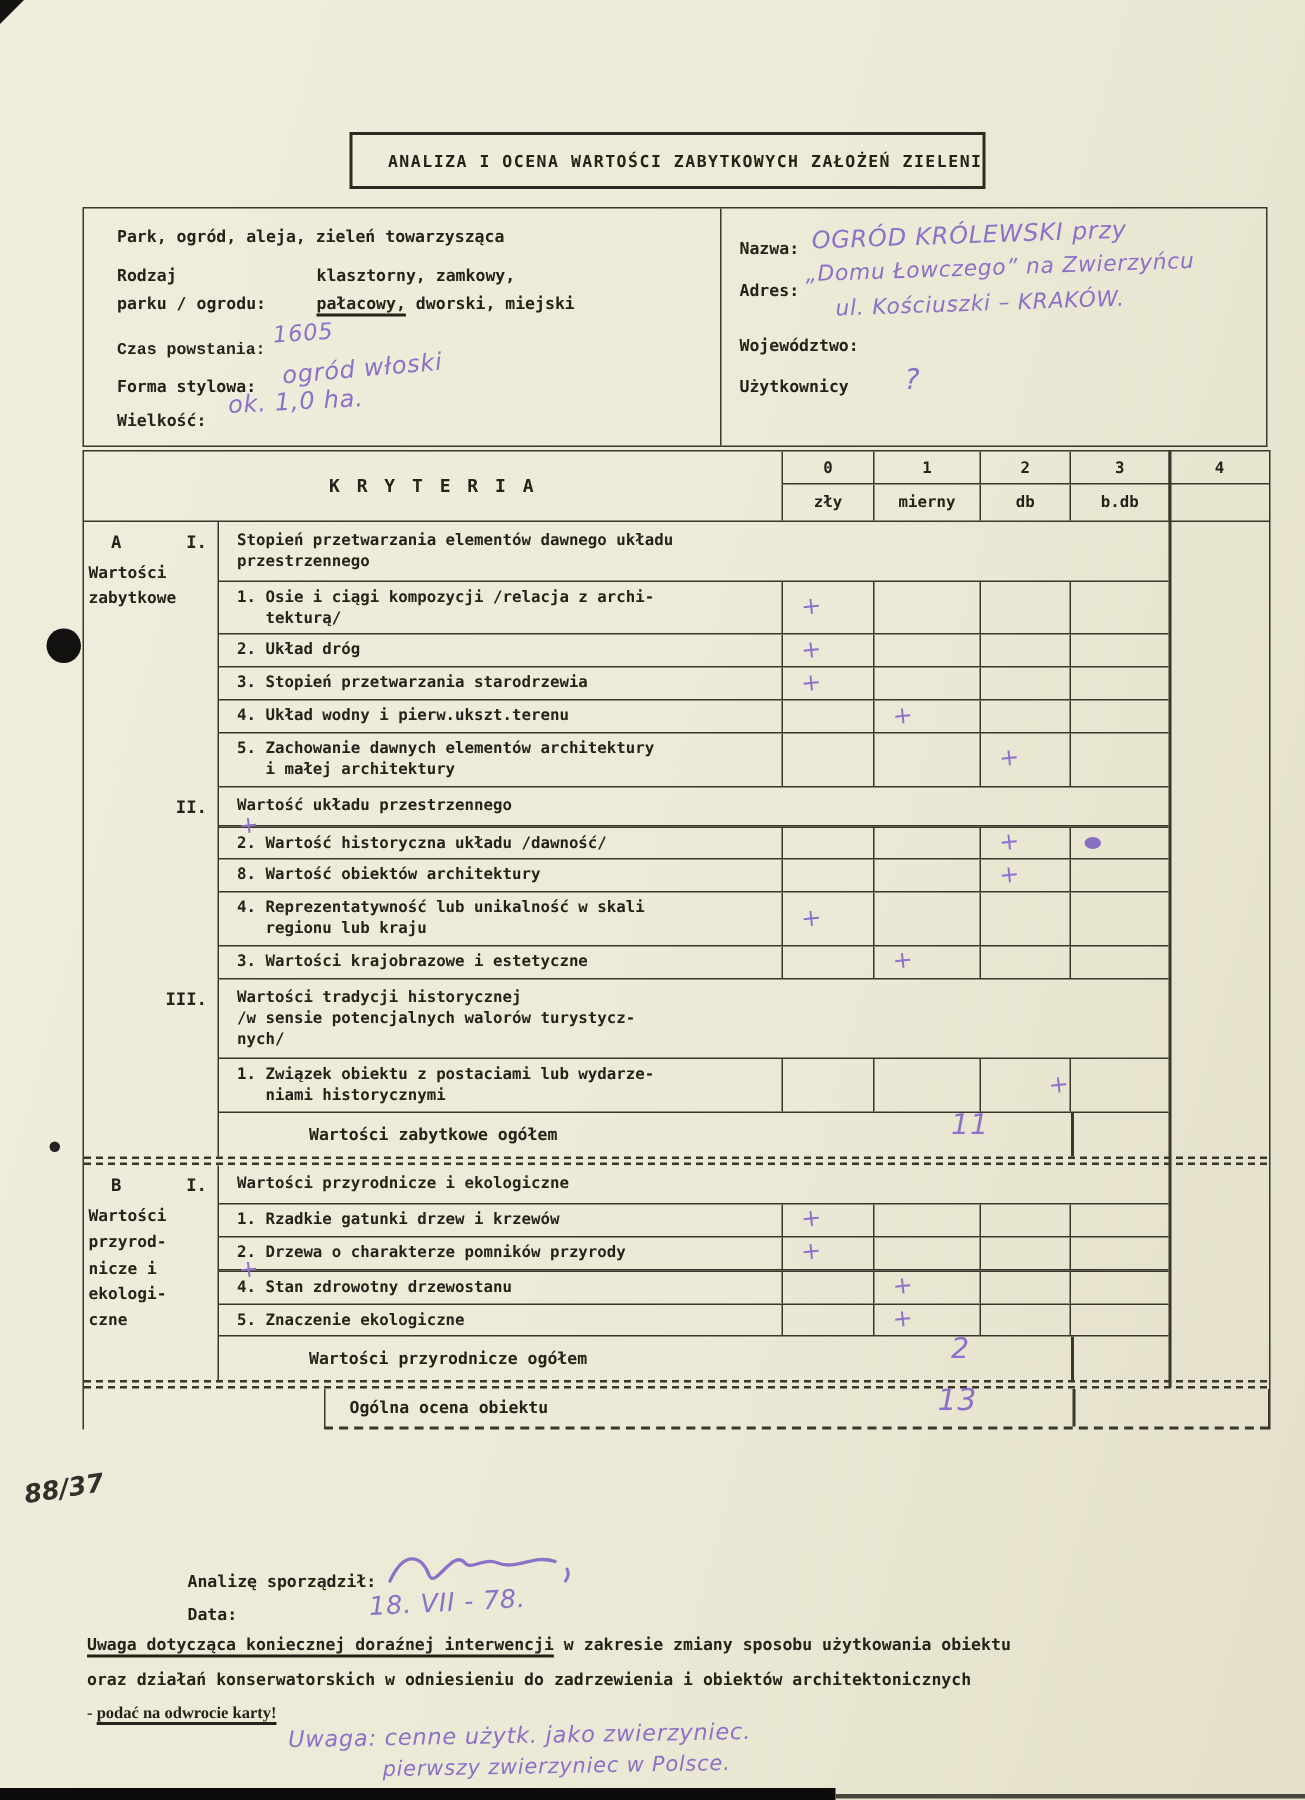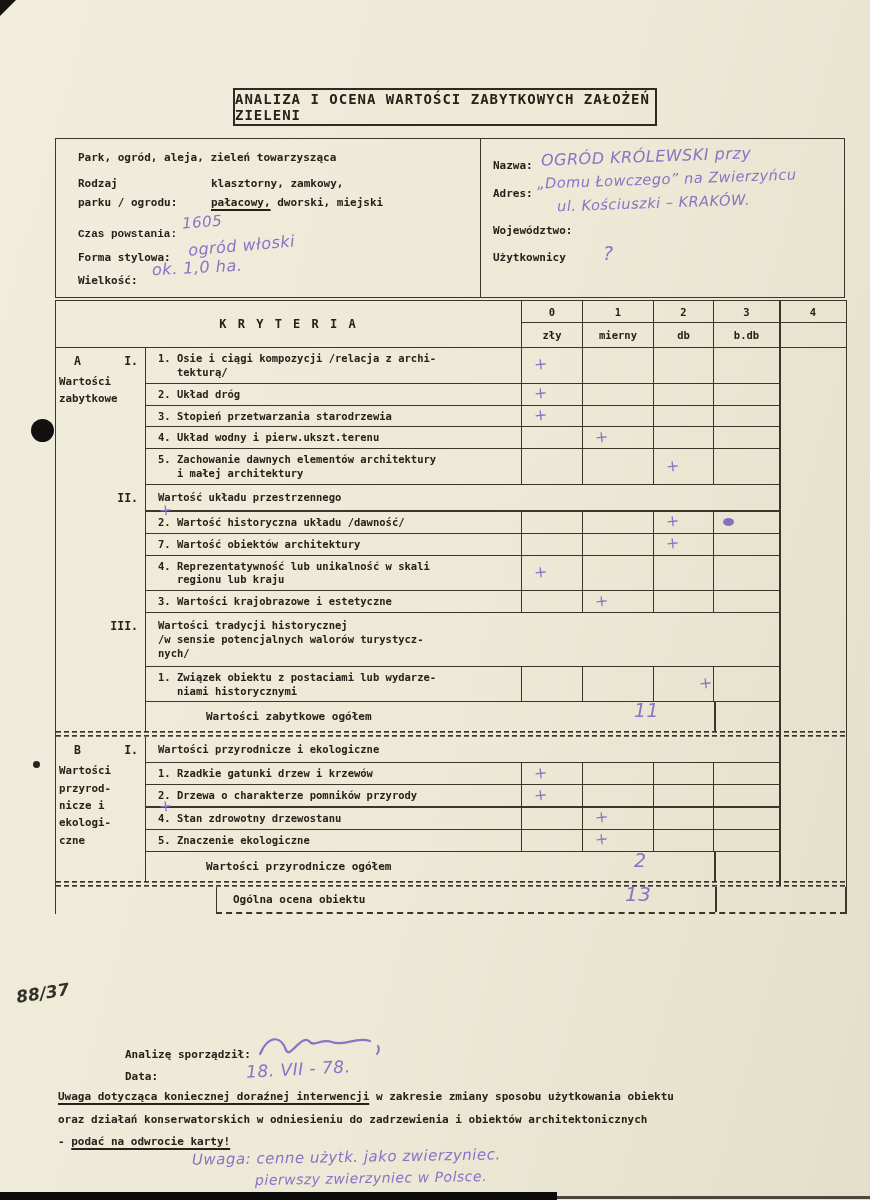--- a/index.html
+++ b/index.html
@@ -6,21 +6,21 @@
   .page{position:relative;width:870px;height:1200px;margin:0 auto;overflow:hidden;
     background:linear-gradient(105deg,#f0eddd 0%,#ece9d6 55%,#e3dfca 100%);
     font-family:"DejaVu Sans Mono",monospace;color:#262219;font-weight:bold;}
   .abs{position:absolute;}
   
   .typed{font-size:11px;line-height:1.3;white-space:pre-wrap;}
   .hw{font-family:"DejaVu Sans",sans-serif;font-style:italic;font-weight:400;
       color:#8a72c7;letter-spacing:.5px;}
   
   .title-box{left:233px;top:88px;width:420px;height:34px;border:2.2px solid #2e2a22;
-    display:flex;align-items:center;justify-content:flex-end;font-size:14px;letter-spacing:1px;}
+    display:flex;align-items:center;justify-content:flex-end;font-size:11px;letter-spacing:1px;}
   
   .info-box{left:55px;top:138px;width:790px;height:160px;border:1.7px solid #3a362b;box-sizing:border-box;}
   .info-left{position:absolute;left:0;top:0;width:425px;height:100%;border-right:1.6px solid #3a362b;box-sizing:border-box;text-align:center;}
   .info-right{position:absolute;left:425px;top:0;width:363px;height:100%;}
   
   .tbl{left:55px;top:300px;width:790px;border-left:1.7px solid #3a362b;border-right:1.7px solid #3a362b;box-sizing:content-box;}
   .col4-line{position:absolute;left:723px;top:0;bottom:28px;width:1.6px;background:#3a362b;}
   .header-row{display:flex;border-top:1.8px solid #3a362b;border-bottom:1.8px solid #3a362b;height:46px;}
   .kcell{width:465px;display:flex;align-items:center;justify-content:center;font-size:12px;letter-spacing:2px;}
   .hcols{display:flex;flex-direction:column;width:325px;}
@@ -134,20 +134,26 @@
         <div class="section-block">
           <div class="margin-cell">
             <span class="m-letter">A</span>
             <span class="m-roman">I.</span>
             <div class="m-caption">Wartości
 zabytkowe</div>
           </div>
           <div class="rows-col">
             <div class="trow">
               <div class="trow-main">
+                <div class="cell-text title-text">Stopień przetwarzania elementów dawnego układu
+przestrzennego</div>
+              </div>
+            </div>
+            <div class="trow">
+              <div class="trow-main">
                 <div class="cell-text">1. Osie i ciągi kompozycji /relacja z archi-
    tekturą/</div>
                 <div class="score-cell c0 w0">
                   <span class="mark">+</span>
                 </div>
                 <div class="score-cell c1 w1"></div>
                 <div class="score-cell c2 w2"></div>
                 <div class="score-cell c3 w3"></div>
               </div>
             </div>
@@ -226,21 +232,21 @@
                 <div class="score-cell c2 w2">
                   <span class="mark">+</span>
                 </div>
                 <div class="score-cell c3 w3">
                   <span class="blob"></span>
                 </div>
               </div>
             </div>
             <div class="trow">
               <div class="trow-main">
-                <div class="cell-text">7. Wartość obiektów architektury</div>
+                <div class="cell-text">8. Wartość obiektów architektury</div>
                 <div class="score-cell c0 w0"></div>
                 <div class="score-cell c1 w1"></div>
                 <div class="score-cell c2 w2">
                   <span class="mark">+</span>
                 </div>
                 <div class="score-cell c3 w3"></div>
               </div>
             </div>
             <div class="trow">
               <div class="trow-main">
@@ -388,19 +394,19 @@
   <div class="abs typed" style="left:125px;top:1048px;">Analizę sporządził:</div>
   <svg class="abs" style="left:252px;top:1026px;" width="140" height="40" viewBox="0 0 140 40">
     <path d="M8,28 C18,6 30,12 34,24 C38,34 50,6 58,16 C62,21 70,12 80,16 C92,21 104,10 118,15" stroke="#8a72c7" stroke-width="2.2" fill="none" stroke-linecap="round"></path>
     <path d="M126,20 q2,4 -1,8" stroke="#8a72c7" stroke-width="2" fill="none" stroke-linecap="round"></path>
   </svg>
   <div class="abs typed" style="left:125px;top:1070px;">Data:</div>
   <div class="abs hw" style="left:246px;top:1059px;font-size:17px;transform:rotate(-3deg);">18. VII - 78.</div>
 
   <div class="abs typed" style="left:58px;top:1090px;width:800px;"><span class="underl">Uwaga dotycząca koniecznej doraźnej interwencji</span><span> w zakresie zmiany sposobu użytkowania obiektu</span></div>
   <div class="abs typed" style="left:58px;top:1113px;width:800px;">oraz działań konserwatorskich w odniesieniu do zadrzewienia i obiektów architektonicznych</div>
-  <div class="abs typed" style="left:58px;top:1135px;"><span>- </span><span class="underl">podać na odwrocie karty!</span></div>
+  <div class="abs typed" style="left:58px;top:1135px;font-family:Liberation Serif, serif;"><span>- </span><span class="underl">podać na odwrocie karty!</span></div>
 
   <div class="abs hw" style="left:192px;top:1148px;font-size:15px;white-space:nowrap;transform:rotate(-1deg);">Uwaga: cenne użytk. jako zwierzyniec.</div>
   <div class="abs hw" style="left:255px;top:1170px;font-size:14px;white-space:nowrap;transform:rotate(-1deg);">pierwszy zwierzyniec w Polsce.</div>
 
   <div class="abs" style="left:16px;top:983px;font-family:'DejaVu Sans',sans-serif;font-style:italic;font-weight:bold;color:#33302a;font-size:17px;transform:rotate(-9deg);">88/37</div>
 </div>
 
 </body></html>

